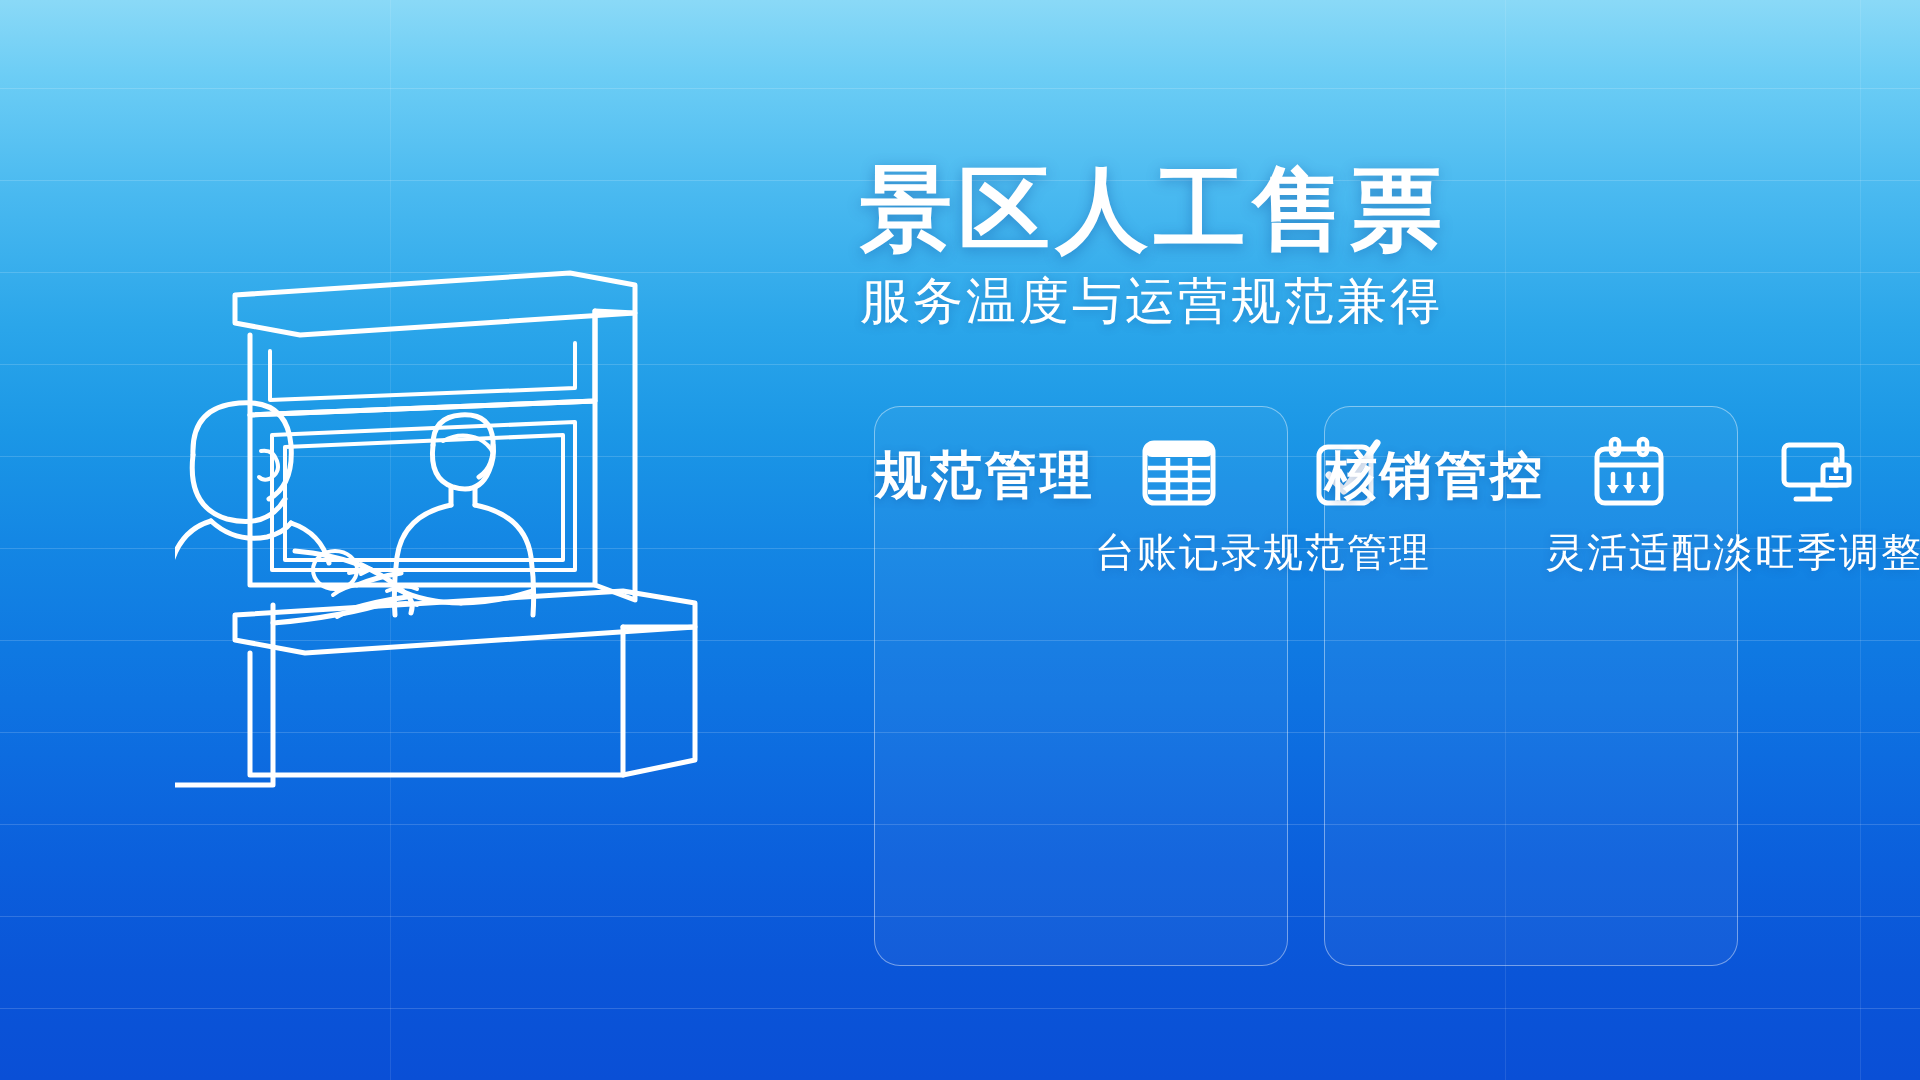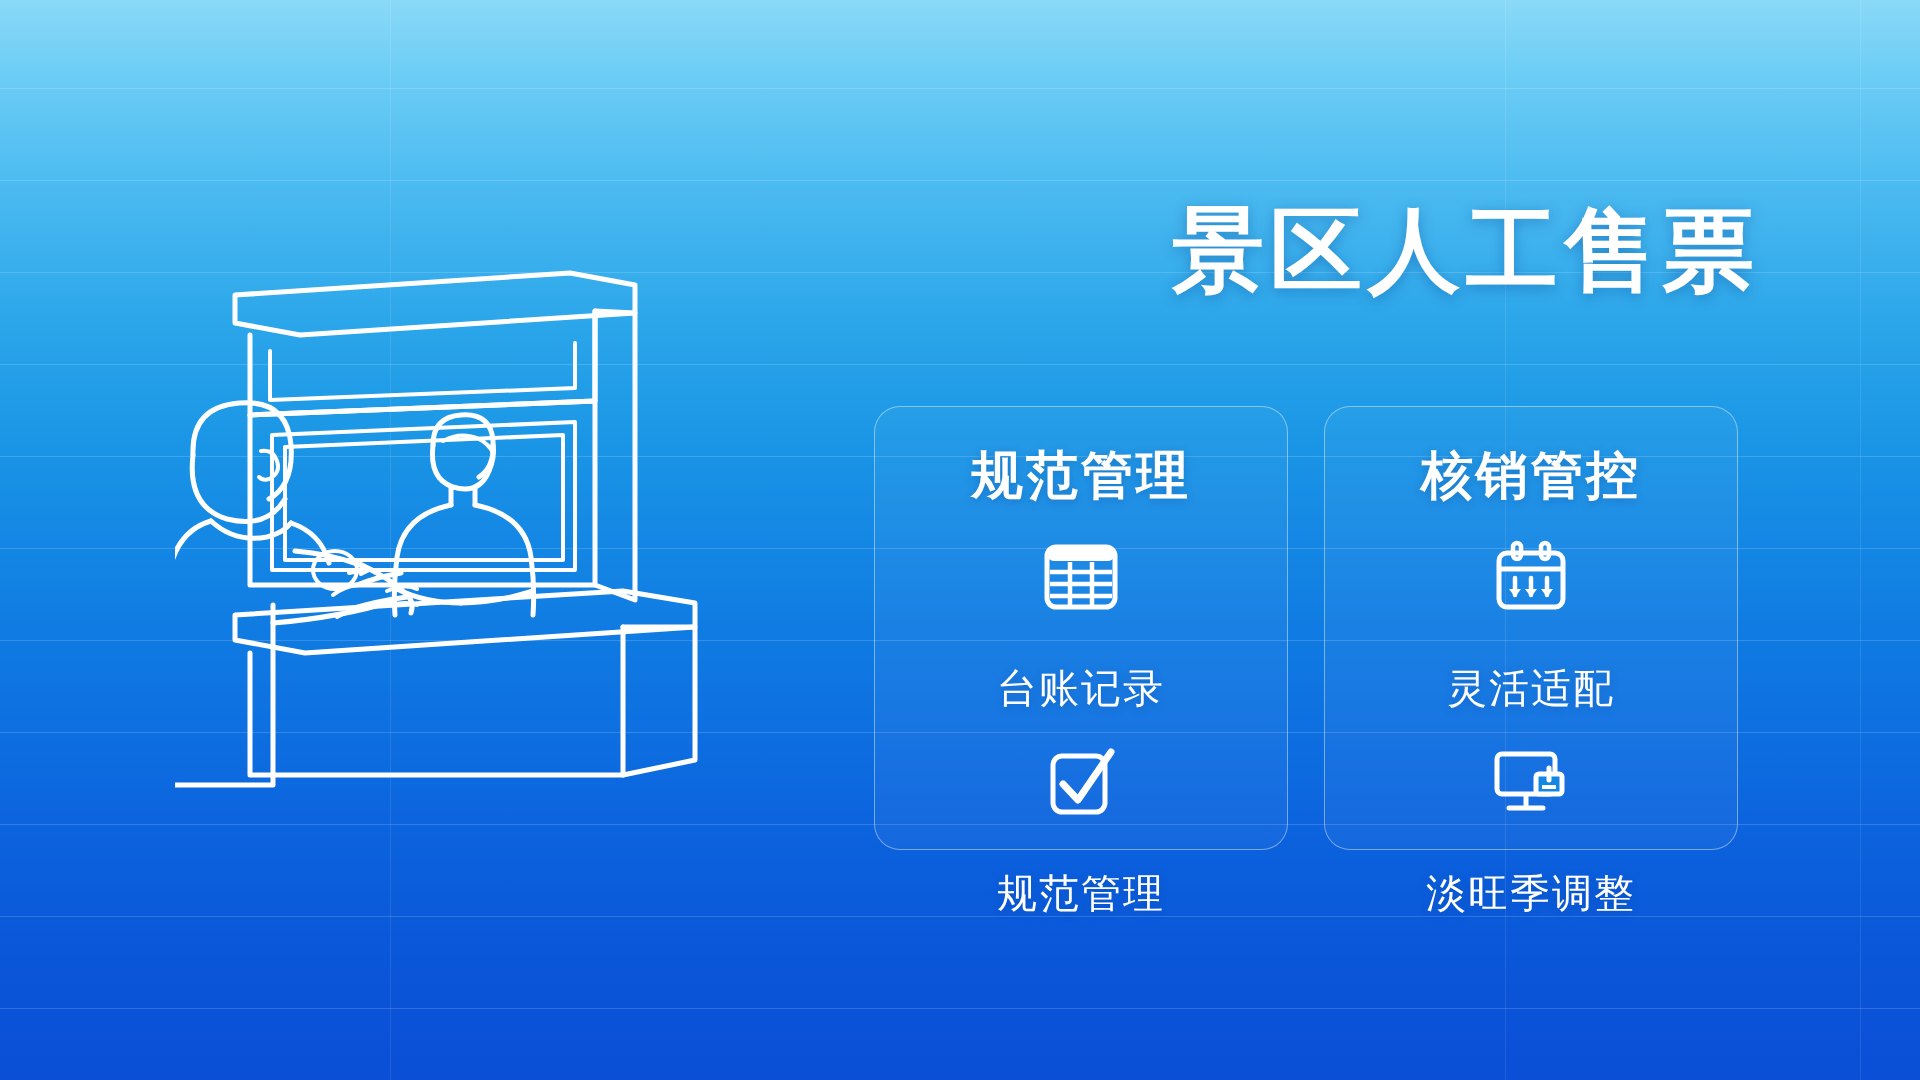--- a/index.html
+++ b/index.html
@@ -77,22 +77,21 @@
     stroke-linecap: round;
     stroke-linejoin: round;
   }
 
   
   #headline {
     position: absolute;
     left: 860px;
     top: 160px;
     width: 900px;
-    text-align: right;
-    margin-top: 41px;
+    text-align: left;
   }
   #title {
     font-size: 92px;
     font-weight: 700;
     color: #ffffff;
     letter-spacing: 6px;
     line-height: 1.08;
     text-shadow: 0 3px 14px rgba(6,58,140,0.35);
     white-space: nowrap;
   }
@@ -105,48 +104,47 @@
     line-height: 1.15;
     text-shadow: 0 2px 10px rgba(6,58,140,0.30);
     white-space: nowrap;
   }
 
   
   .card {
     position: absolute;
     top: 406px;
     width: 414px;
-    height: 444px;
+    height: 560px;
     border: 1.5px solid rgba(255,255,255,0.42);
     border-radius: 26px;
     background: rgba(255,255,255,0.045);
     box-sizing: border-box;
     display: flex;
-    flex-direction: column;
-    align-items: center;
+    flex-direction: row;
+    align-items: flex-start;
   }
   #card-standard { left: 874px; }
   #card-flexible { left: 1324px; }
 
   .card-title {
     margin-top: 34px;
     font-size: 52px;
     font-weight: 700;
     color: #ffffff;
     letter-spacing: 3px;
     text-shadow: 0 2px 9px rgba(6,58,140,0.30);
     white-space: nowrap;
   }
 
   .feature {
     margin-top: 26px;
     display: flex;
     flex-direction: column;
     align-items: center;
-    gap: 32px;
   }
   .feature-icon {
     width: 80px;
     height: 80px;
   }
   .feature-icon svg {
     display: block;
     width: 100%;
     height: 100%;
   }
@@ -239,20 +237,21 @@
       <path class="ink" d="M98 368 q70 -6 120 -22"></path>
       <path class="ink" d="M230 338 q10 8 6 20"></path>
 
       <path class="ink-thin" d="M212 336 q18 -8 30 -2"></path>
       <path class="ink-thin" d="M216 350 q16 -4 26 0"></path>
     </svg>
   </div>
 
   <div id="headline">
     <div id="title">景区人工售票</div>
+    <div id="subtitle">服务温度与运营规范兼得</div>
   </div>
 
   <div id="card-standard" class="card">
     <div class="card-title">规范管理</div>
 
     <div class="feature">
       <div class="feature-icon">
         <svg viewBox="0 0 80 80" xmlns="http://www.w3.org/2000/svg" aria-hidden="true">
           <rect x="6" y="10" width="68" height="60" rx="9" ry="9" fill="none" stroke="#ffffff" stroke-width="5"></rect>
           <rect x="6" y="10" width="68" height="14" rx="7" ry="7" fill="#ffffff"></rect>

